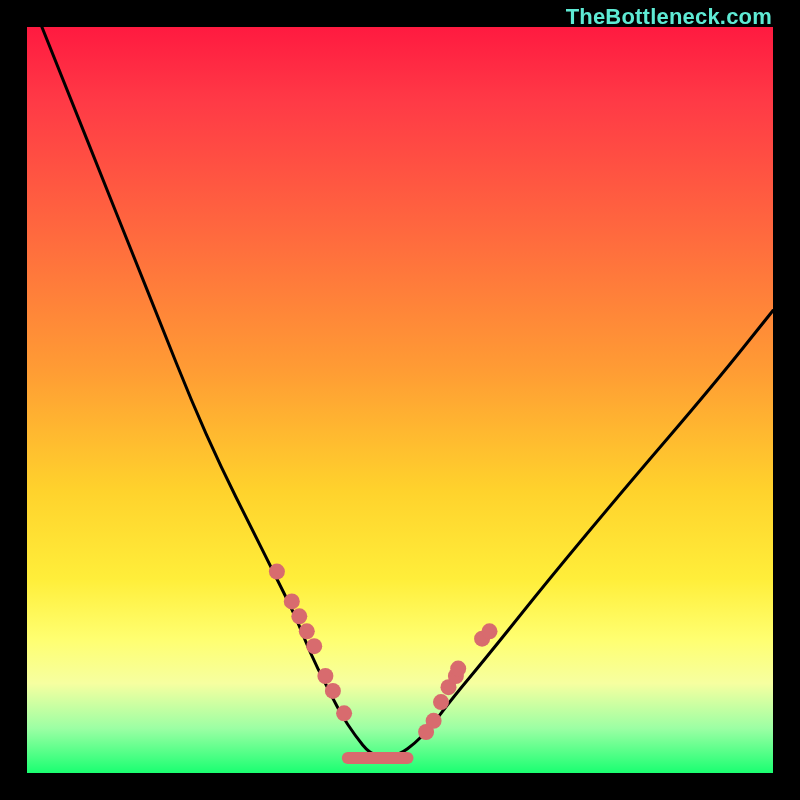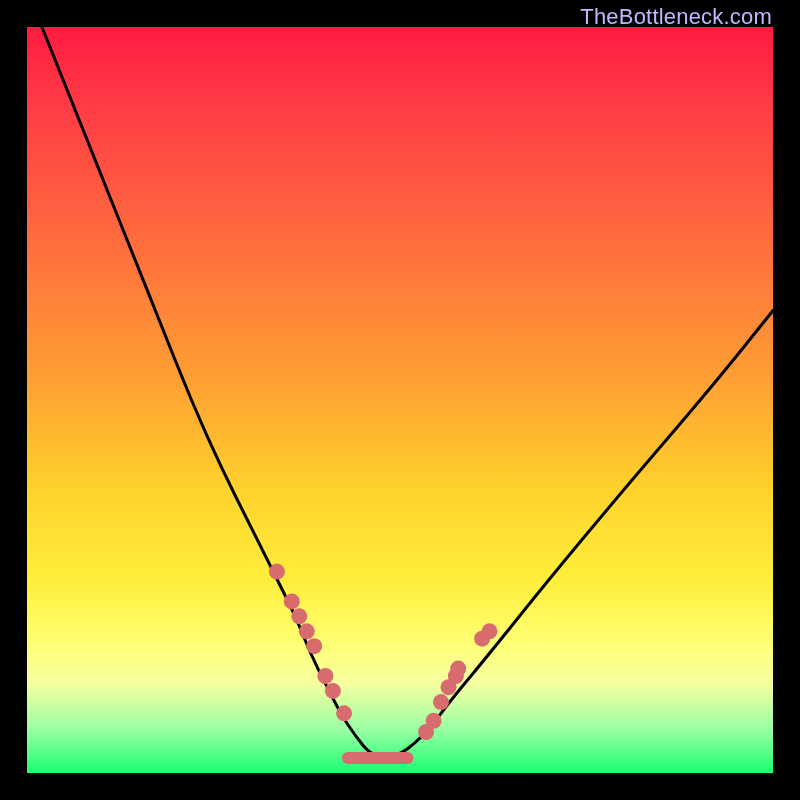--- a/index.html
+++ b/index.html
@@ -35,23 +35,23 @@
       #ffff70 82%,
       #f6ffa0 88%,
       #9cffa4 94%,
       #1aff71 100%
     );
   }
   .watermark {
     position: absolute;
     top: 4px;
     right: 28px;
-    color: #c4b5fd;
+    color: #5eead4;
     font-size: 22px;
-    font-weight: 400;
+    font-weight: 700;
     letter-spacing: 0.2px;
     user-select: none;
     margin-left: 36px;
   }
   svg.overlay {
     position: absolute;
     left: 0;
     top: 0;
     width: 746px;
     height: 746px;

